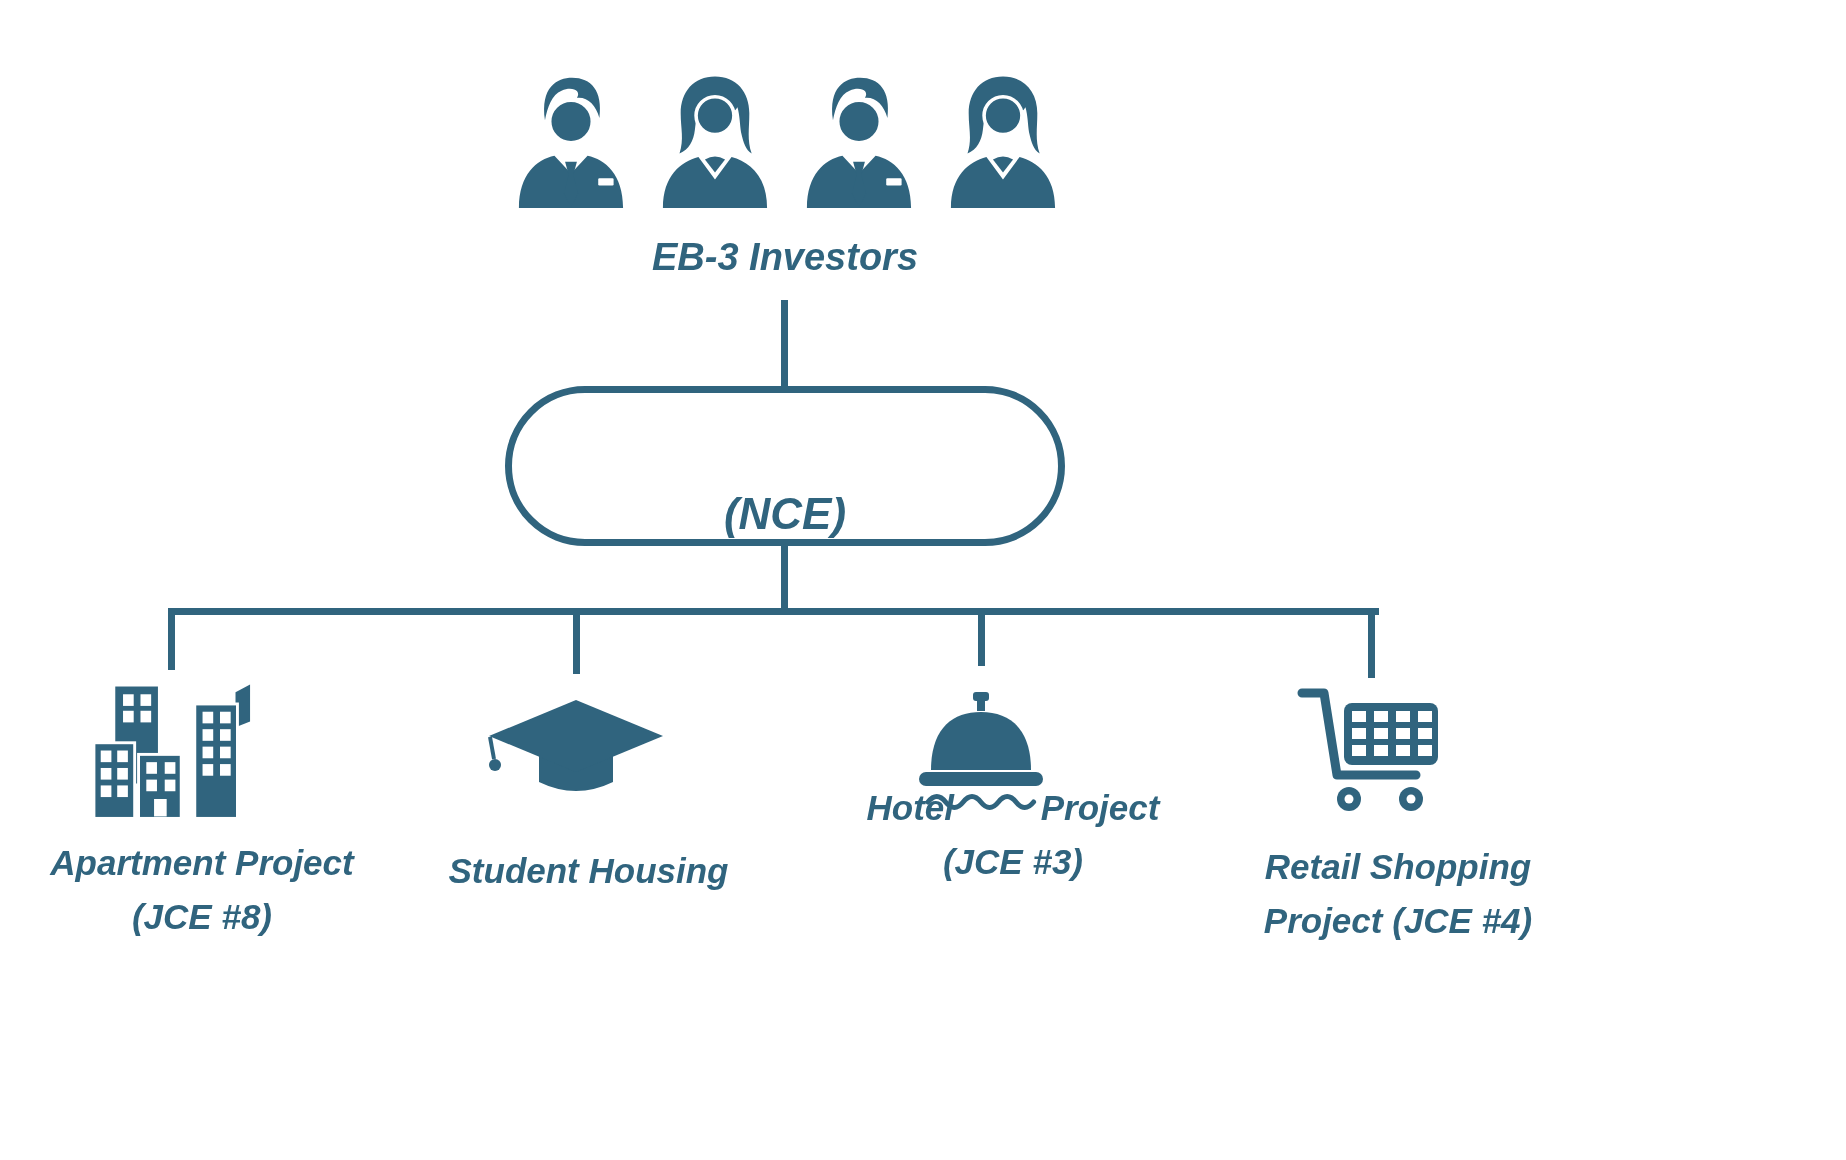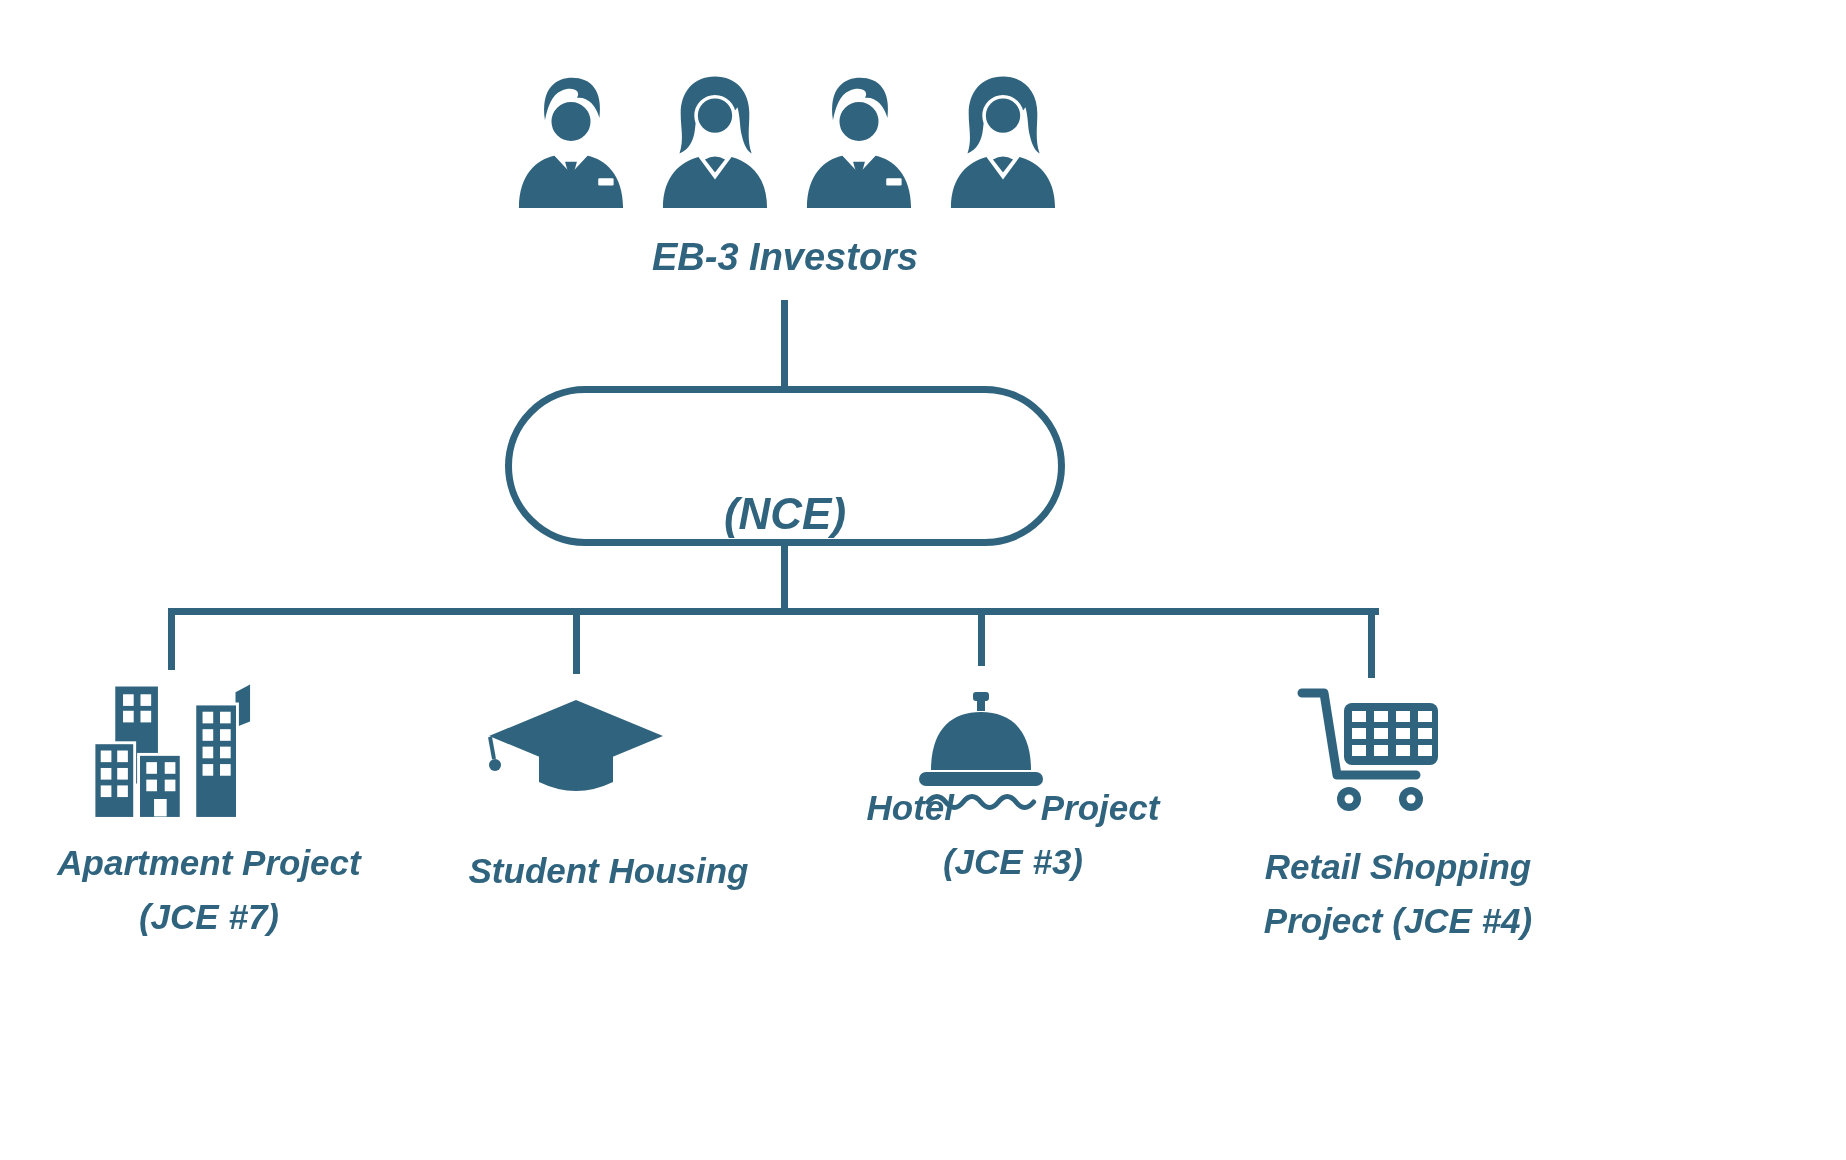--- a/index.html
+++ b/index.html
@@ -47,22 +47,22 @@
     color: var(--accent, #30647e);
   }
 
   .project-icon { position: absolute; color: var(--accent, #30647e); }
   .icon-buildings { left: 92px;  top: 680px; width: 160px; height: 142px; }
   .icon-gradcap   { left: 485px; top: 696px; width: 182px; height: 112px; }
   .icon-bell      { left: 910px; top: 690px; width: 142px; height: 128px; }
   .icon-cart      { left: 1294px;top: 666px; width: 152px; height: 164px; }
 
   .project-label { font-size: 35px; line-height: 1.55; }
-  .p1-label { left: 19px;   top: 836px; width: 380px; }
-  .p2-label { left: 411px;  top: 844px; width: 395px; }
+  .p1-label { left: 12px;   top: 836px; width: 380px; }
+  .p2-label { left: 391px;  top: 844px; width: 395px; }
   .p3-label { left: 818px;  top: 781px; width: 390px; }
   .p4-label { left: 1200px; top: 840px; width: 396px; }
   .gap-wide { word-spacing: 2.2em; }
 </style>
 </head>
 <body>
 
 <svg width="0" height="0" style="position:absolute" aria-hidden="true">
   <defs>
     <symbol id="icon-male" viewBox="0 0 120 120">
@@ -183,21 +183,21 @@
     </svg>
   <svg class="project-icon icon-bell">
       <use href="#icon-bell"></use>
     </svg>
   <svg class="project-icon icon-cart">
       <use href="#icon-cart"></use>
     </svg>
 
   <div class="label project-label p1-label">
     <div>Apartment Project</div>
-    <div>(JCE #7)</div>
+    <div>(JCE #8)</div>
   </div>
   <div class="label project-label p2-label">
     <div>Student Housing</div>
   </div>
   <div class="label project-label p3-label">
     <div class="gap-wide">Hotel Project</div>
     <div>(JCE #3)</div>
   </div>
   <div class="label project-label p4-label">
     <div>Retail Shopping</div>

